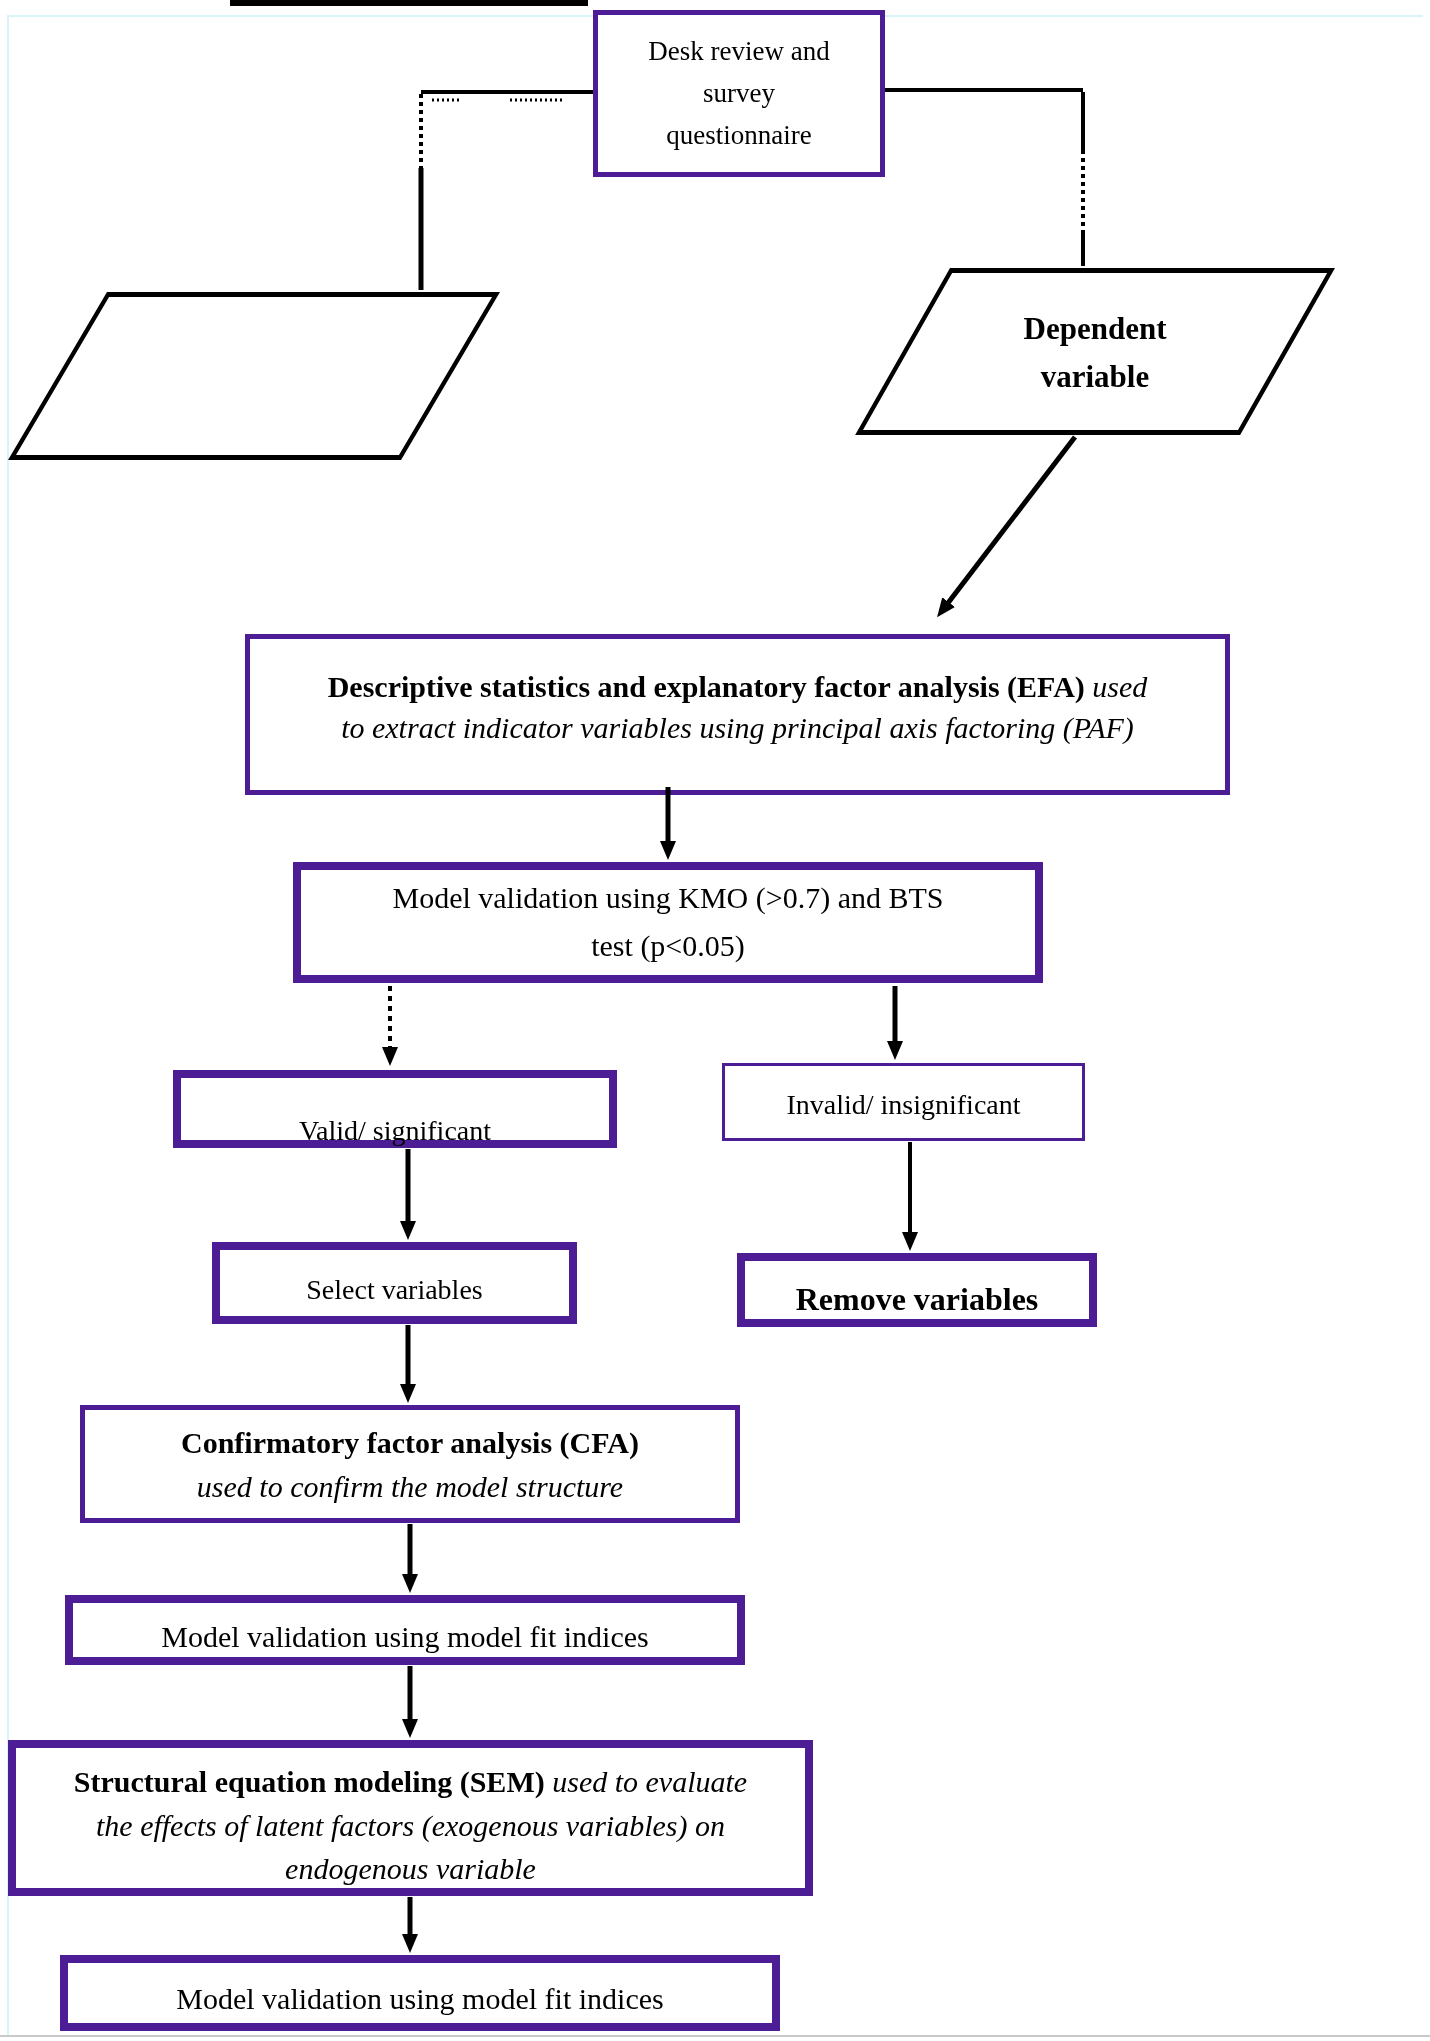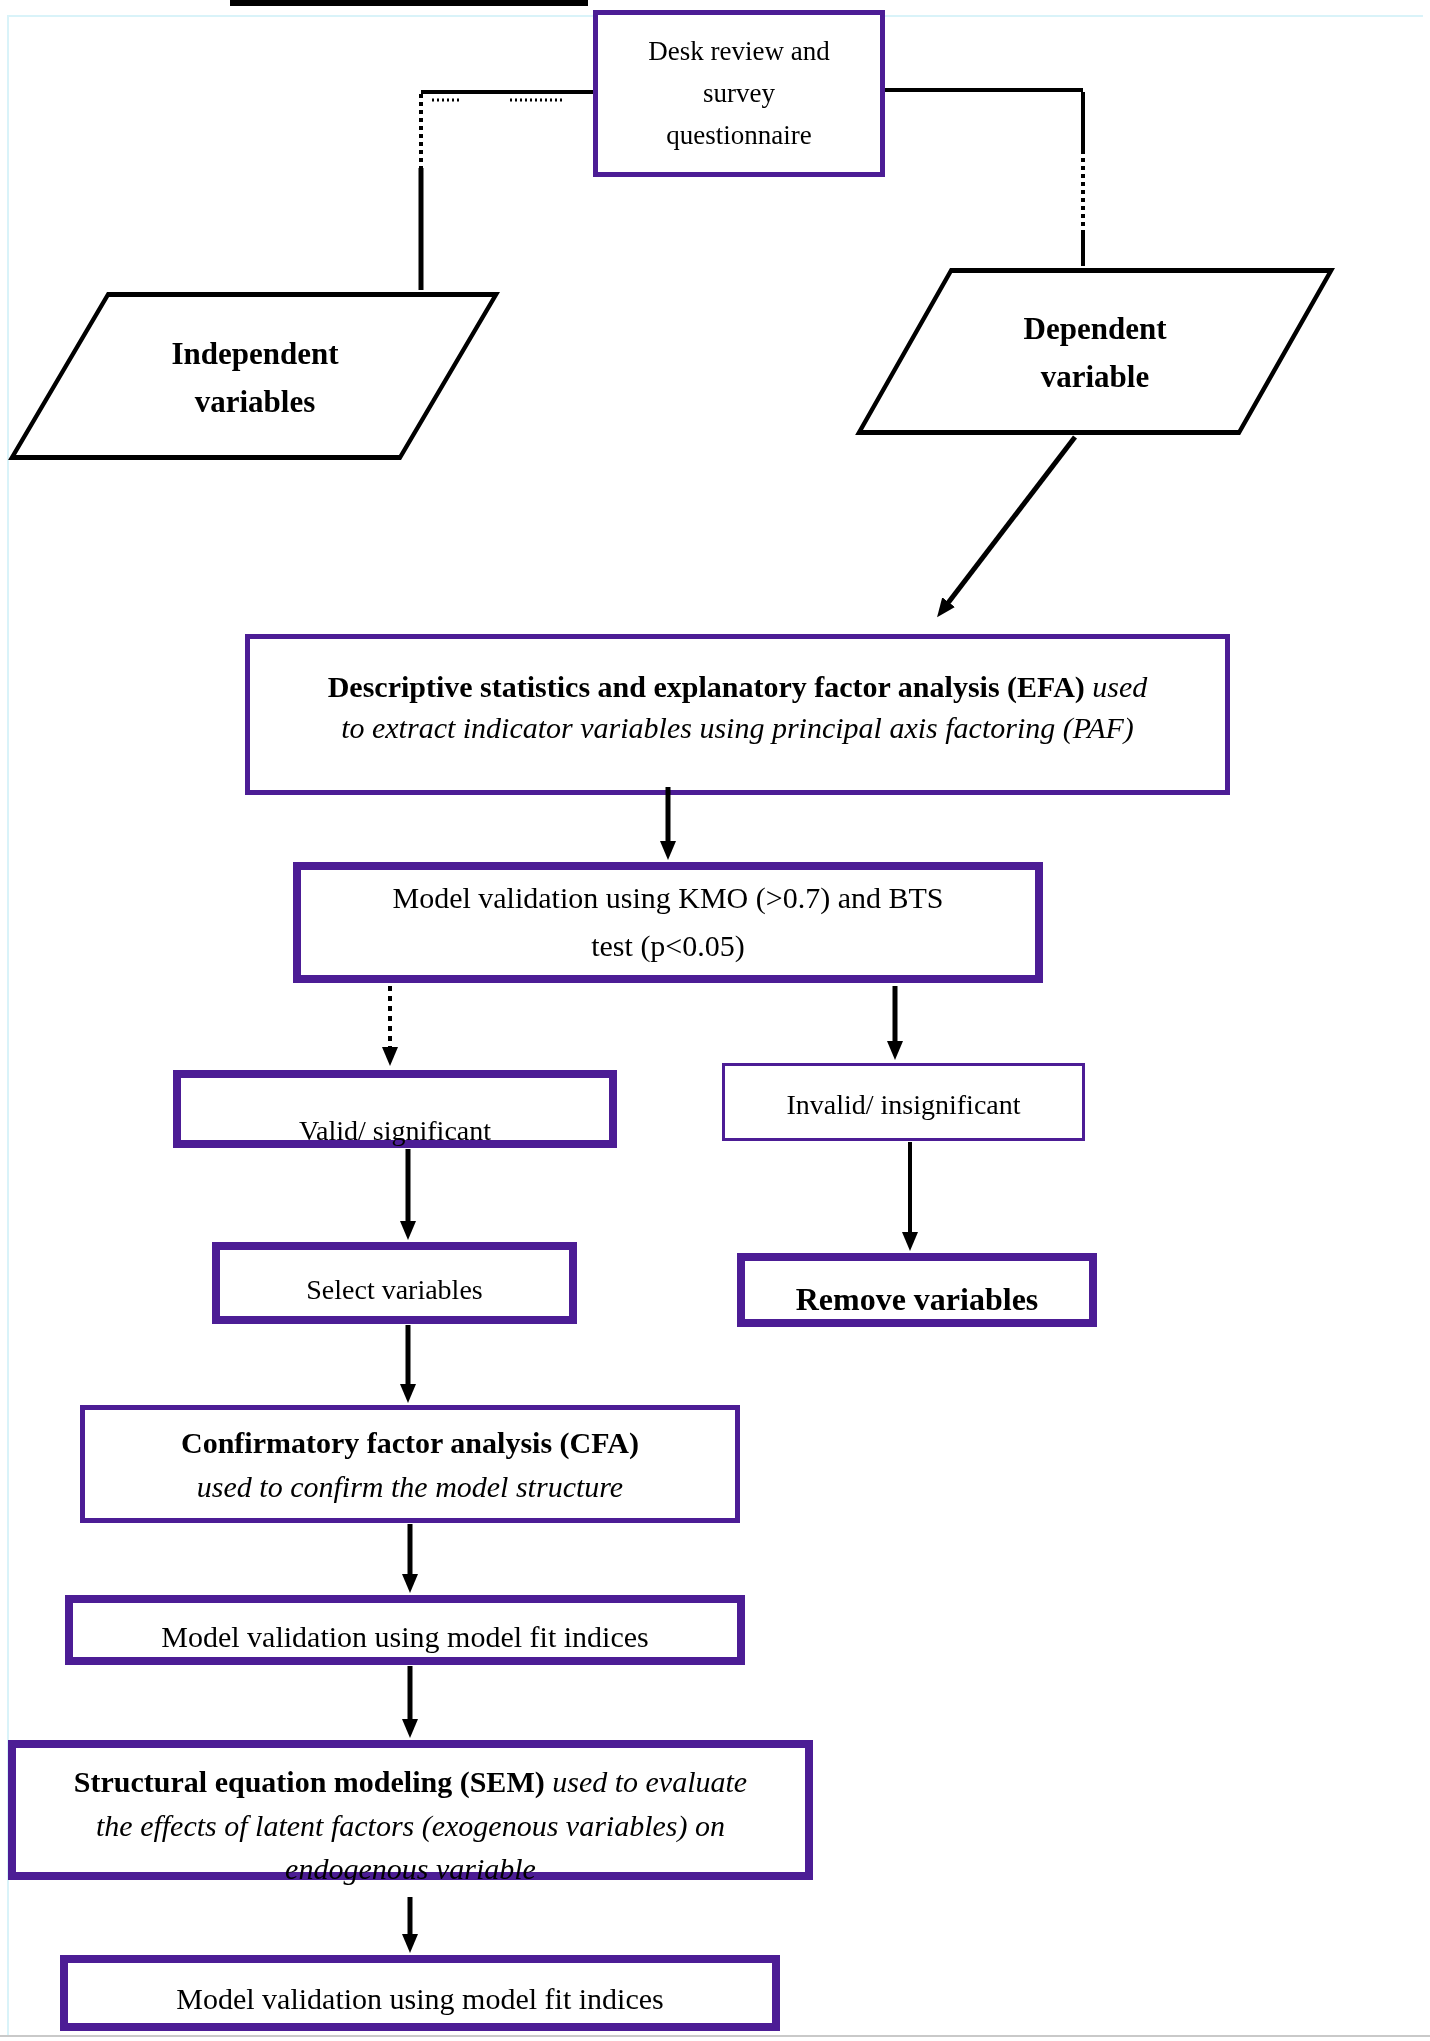--- a/index.html
+++ b/index.html
@@ -47,22 +47,20 @@
 
 <div id="stage">
 
   <div class="frame-top"></div>
   <div class="frame-left"></div>
   <div class="frame-bottom"></div>
 
   <div class="para" style="left:107px;top:292px;width:393px;height:168px;transform:skewX(-30.5deg);transform-origin:0 0;"></div>
   <div class="para" style="left:950px;top:268px;width:385px;height:167px;transform:skewX(-29.6deg);transform-origin:0 0;"></div>
 
-  <div class="ptext" style="left:55px;top:330px;width:400px;">Independent
-variables</div>
   <div class="ptext" style="left:895px;top:305px;width:400px;">Dependent
 variable</div>
 
   <div class="box thick pre" style="left:593px;top:10px;width:292px;height:167px;font-size:27px;padding-top:16px;">Desk review and
 survey
 questionnaire</div>
 
   <div class="box thick" style="left:245px;top:622px;width:985px;height:161px;font-size:30px;line-height:1.35;padding:28px 65px 0 65px;margin-top:12px;">
     <span class="b">Descriptive statistics and explanatory factor analysis (EFA)</span>
     <span class="i">used to extract indicator variables using principal axis factoring (PAF)</span>
@@ -79,21 +77,21 @@
 
   <div class="box" style="left:737px;top:1253px;width:360px;height:74px;font-size:32px;padding-top:14px;font-weight:bold;">Remove variables</div>
 
   <div class="box thick" style="left:80px;top:1405px;width:660px;height:118px;font-size:30px;line-height:1.45;padding-top:11px;">
     <span class="b">Confirmatory factor analysis (CFA)</span><br>
     <span class="i">used to confirm the model structure</span>
   </div>
 
   <div class="box" style="left:65px;top:1595px;width:680px;height:70px;font-size:30px;padding-top:11px;">Model validation using model fit indices</div>
 
-  <div class="box" style="left:8px;top:1740px;width:805px;height:140px;font-size:30px;line-height:1.45;padding:12px 52px 0 52px;">
+  <div class="box" style="left:8px;top:1740px;width:805px;height:156px;font-size:30px;line-height:1.45;padding:12px 52px 0 52px;">
     <span class="b">Structural equation modeling (SEM)</span>
     <span class="i">used to evaluate the effects of latent factors (exogenous variables) on endogenous variable</span>
   </div>
 
   <div class="box" style="left:60px;top:1955px;width:720px;height:76px;font-size:30px;padding-top:13px;">Model validation using model fit indices</div>
 
   <svg class="lines" width="1430" height="2041" viewBox="0 0 1430 2041">
     <defs>
       <marker id="ah" markerUnits="userSpaceOnUse" markerWidth="22" markerHeight="20" refX="1" refY="9" orient="auto">
         <path d="M0,1 L19,9 L0,17 Z" fill="#000"></path>

